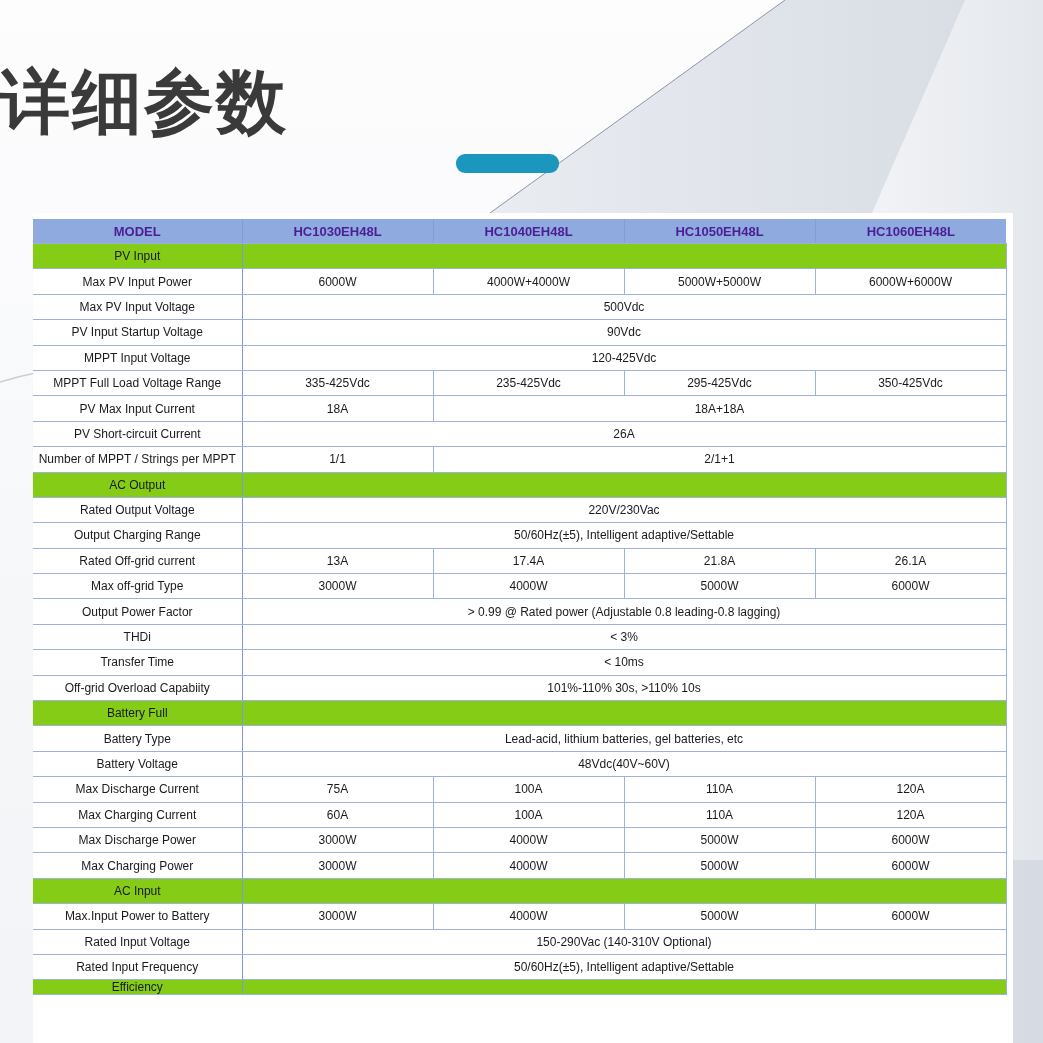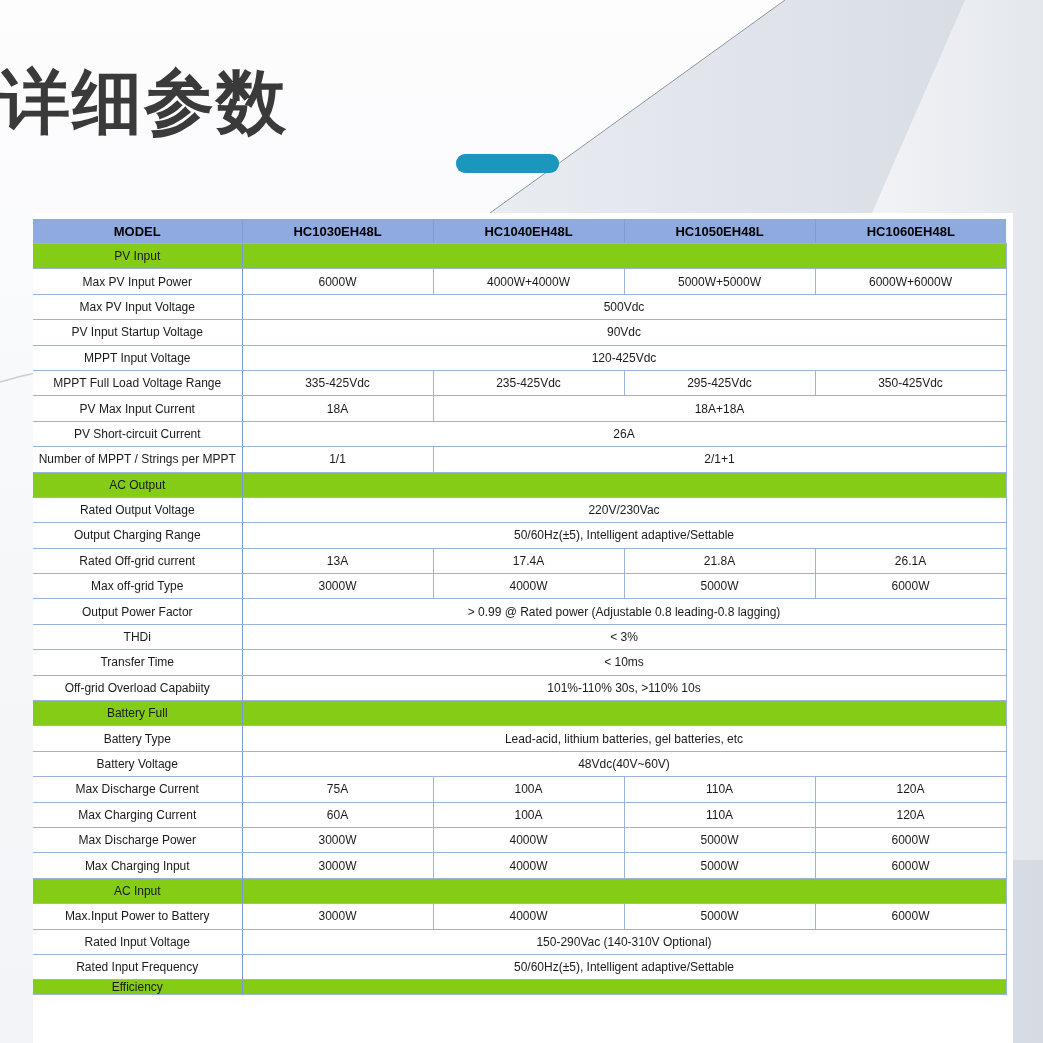--- a/index.html
+++ b/index.html
@@ -5,21 +5,21 @@
   html,body{margin:0;padding:0;}
   body{width:1043px;height:1043px;overflow:hidden;position:relative;background:#f8f9fb;font-family:"Liberation Sans","DejaVu Sans",sans-serif;}
   .bg{position:absolute;inset:0;overflow:hidden;z-index:0;}
   .bg-base{position:absolute;inset:0;background:linear-gradient(180deg,#fdfdfe 0%,#f6f7f9 60%,#f3f4f7 100%);}
   .bg-wedge{position:absolute;left:0;top:0;width:1043px;height:1043px;}
   .title{position:absolute;left:0;width:1043px;top:52px;z-index:2;font-family:"DejaVu Sans",sans-serif;font-weight:bold;font-size:70px;color:#3a3a3a;letter-spacing:2px;line-height:100px;}
   .accent-bar{position:absolute;left:456px;top:154px;width:103px;height:19px;border-radius:9px;background:#1b97bd;z-index:2;}
   .table-wrap{position:absolute;left:33px;top:213px;width:980px;height:830px;background:#fff;z-index:1;}
   table{position:absolute;left:0;top:6px;border-collapse:collapse;table-layout:fixed;width:973px;}
   td,th{height:24.4px;padding:0;text-align:center;vertical-align:middle;font-size:12px;color:#1a1a1a;border-bottom:1.5px solid #9bb3dc;overflow:hidden;white-space:nowrap;}
-  th{background:#8eaadf;font-weight:bold;font-size:13px;color:#000000;border-right:1px solid #7f9cd4;height:24px;}
+  th{background:#8eaadf;font-weight:bold;font-size:13px;color:#4c1d95;border-right:1px solid #7f9cd4;height:24px;}
   td.lbl{border-right:1.5px solid #7b9bd8;}
   td.v{border-right:1px solid #9bb3dc;}
   tr.section td{background:#84cc16;}
   tr.clip td{height:14px;vertical-align:top;}
   col.c0{width:209px;}
   col.c1,col.c2,col.c3,col.c4{width:191px;}
 </style>
 </head>
 <body>
 
@@ -178,21 +178,21 @@
           <td class="v">120A</td>
         </tr>
         <tr>
           <td class="lbl">Max Discharge Power</td>
           <td class="v">3000W</td>
           <td class="v">4000W</td>
           <td class="v">5000W</td>
           <td class="v">6000W</td>
         </tr>
         <tr>
-          <td class="lbl">Max Charging Input</td>
+          <td class="lbl">Max Charging Power</td>
           <td class="v">3000W</td>
           <td class="v">4000W</td>
           <td class="v">5000W</td>
           <td class="v">6000W</td>
         </tr>
         <tr class="section">
           <td class="lbl">AC Input</td>
           <td class="v" colspan="4"></td>
         </tr>
         <tr>

